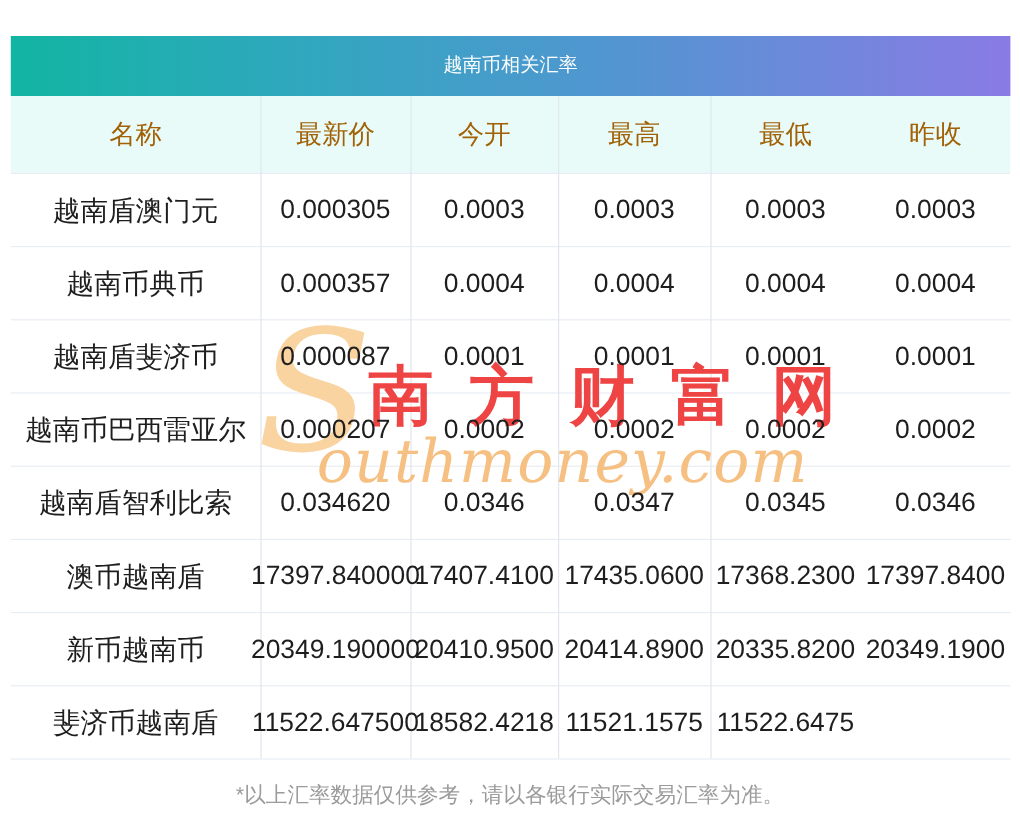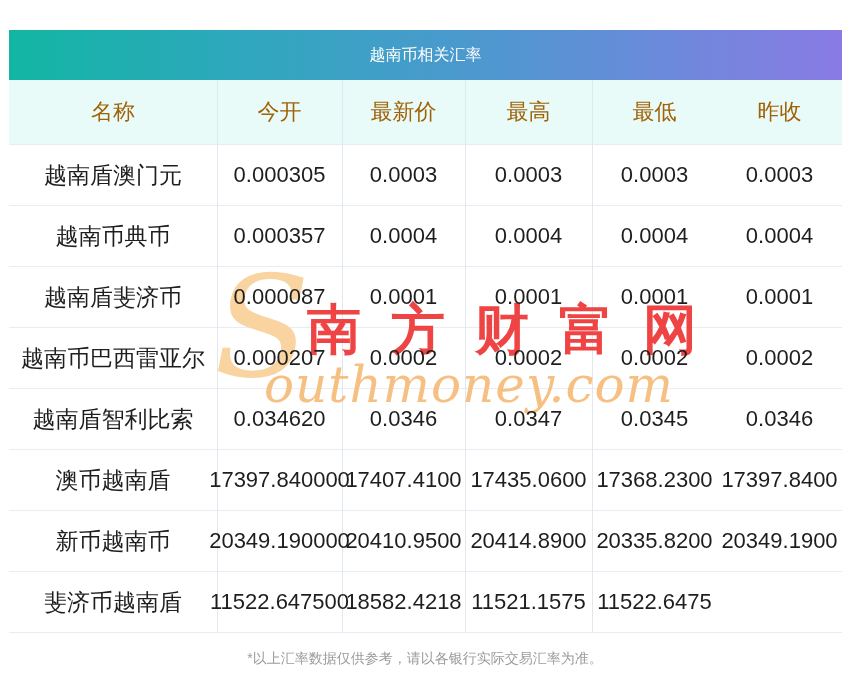--- a/index.html
+++ b/index.html
@@ -43,36 +43,36 @@
   .watermark { position:absolute; left:0; top:0; width:833px; height:602px;
     pointer-events:none; z-index:2; }
   .wm-s { position:absolute; left:205px; top:228px; font-family:"DejaVu Serif",serif;
     font-style:italic; font-size:140px; line-height:1; color:#f9d3a0; }
   .wm-cn { position:absolute; left:298px; top:264px; font-family:"DejaVu Serif",serif;
     font-weight:bold; font-size:54px; letter-spacing:30px; color:#ef4444; }
   .wm-en { position:absolute; left:255px; top:326px; font-family:"DejaVu Serif",serif;
     font-style:italic; font-size:50px; letter-spacing:1px; color:#f6c083; }
 
   .footer-note { position:absolute; left:0; top:650px; width:850px;
-    text-align:center; color:#9b9b9b; font-size:14px; }
+    text-align:center; color:#9b9b9b; font-size:18px; }
 </style>
 </head>
 <body>
 
 <div class="page">
   <div class="panel">
 
     <div class="title-bar">
       <span>越南币相关汇率</span>
     </div>
 
     <div class="thead">
         <div class="cell">名称</div>
+        <div class="cell">最新价</div>
         <div class="cell">今开</div>
-        <div class="cell">最新价</div>
         <div class="cell">最高</div>
         <div class="cell">最低</div>
         <div class="cell">昨收</div>
       </div>
     <div class="tbody">
         <div class="row">
           <div class="cell name">越南盾澳门元</div>
           <div class="cell num">0.000305</div>
           <div class="cell num">0.0003</div>
           <div class="cell num">0.0003</div>

